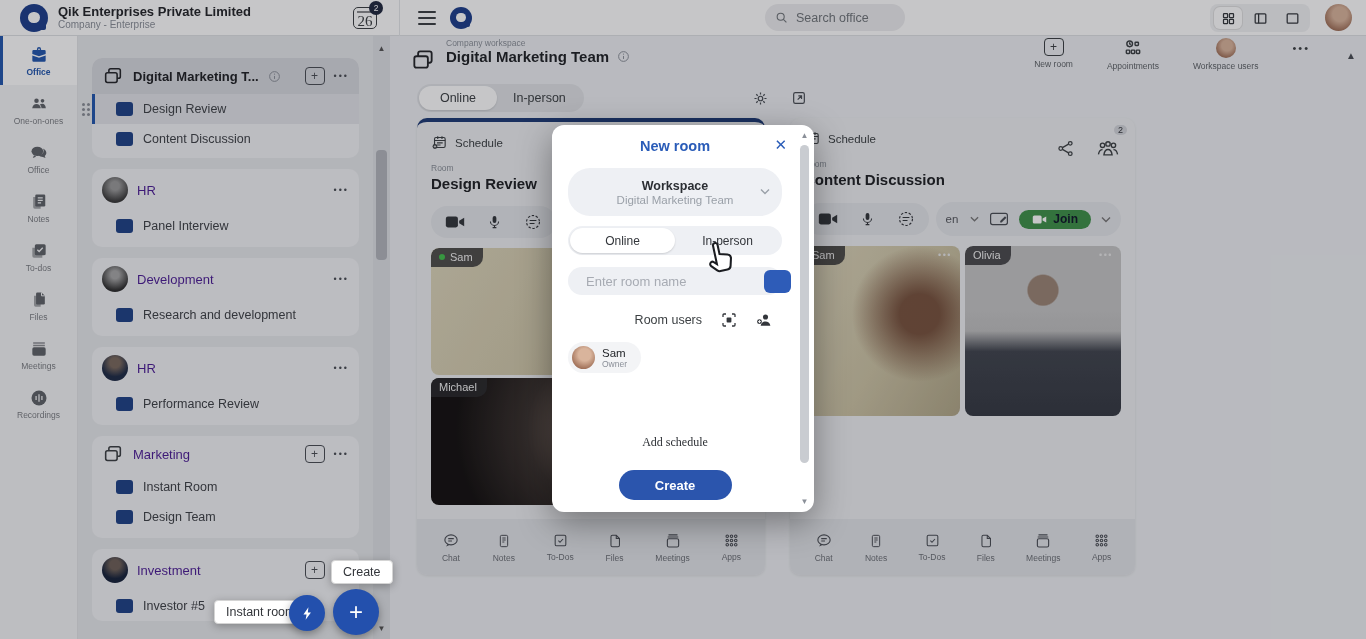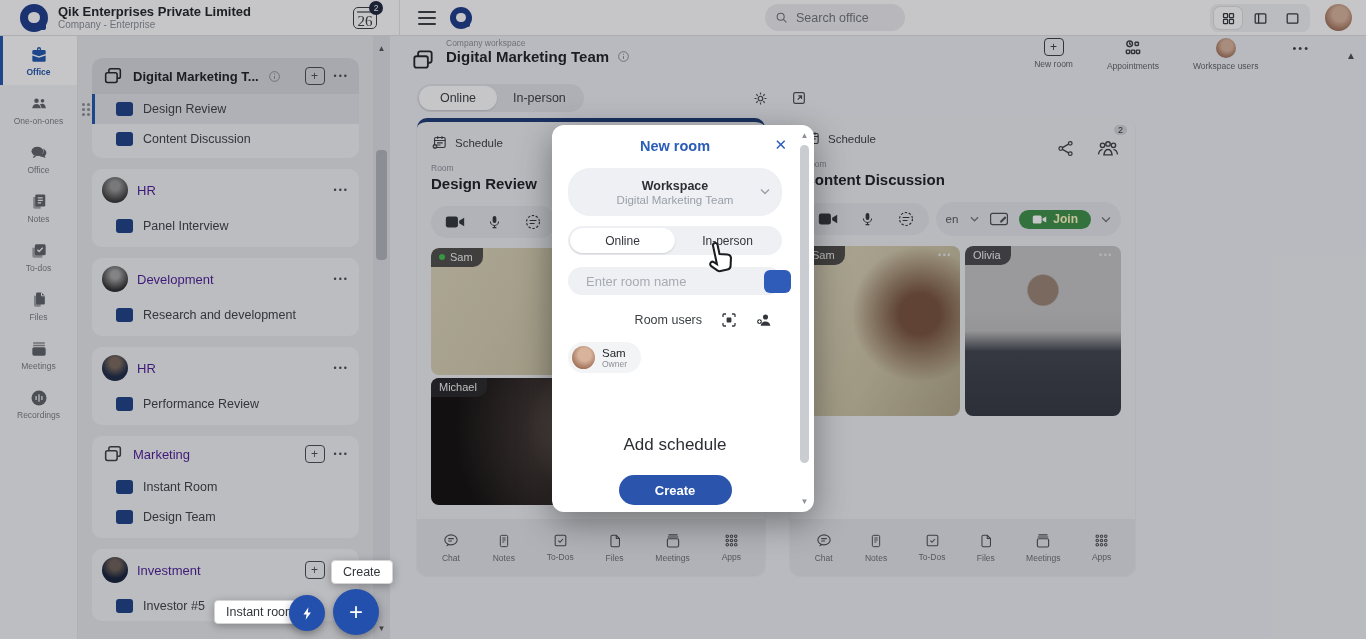--- a/index.html
+++ b/index.html
@@ -93,21 +93,21 @@
   .rc-pad{padding:12px 14px 0 14px;position:relative;}
   .sched{display:flex;align-items:center;gap:7px;font-size:11.5px;color:#3c4043;}
   .rc-top-ic{position:absolute;right:14px;top:20px;display:flex;align-items:flex-end;gap:20px;color:#3c4043;}
   .cnt-badge{position:absolute;right:-6px;top:-13px;background:#d3d5da;border-radius:7px;padding:0 4px;font-size:9px;color:#33363b;}
   .roomlbl{font-size:8.5px;color:#8a8f98;margin-top:12px;}
   .roomname{font-size:15px;font-weight:bold;color:#202226;margin-top:2px;white-space:nowrap;}
   .ctrl-row{display:flex;align-items:center;margin-top:14px;}
   .ctrl-pill{display:flex;align-items:center;gap:22px;background:#e4e6ea;border-radius:17px;height:32px;padding:0 14px;color:#33363b;}
   .join-pill{display:flex;align-items:center;gap:10px;background:#e4e6ea;border-radius:17px;height:34px;padding:0 10px;margin-left:auto;color:#4a4e55;}
   .lang{font-size:11.5px;color:#55585e;display:flex;align-items:center;gap:12px;}
-  .join-btn{display:flex;align-items:center;gap:6px;background:#3f9149;color:#fef9c3;font-size:12px;font-weight:bold;border-radius:14px;height:19px;padding:0 13px;cursor:pointer;}
+  .join-btn{display:flex;align-items:center;gap:6px;background:#3f9149;color:#0f172a;font-size:12px;font-weight:bold;border-radius:14px;height:19px;padding:0 13px;cursor:pointer;}
   .tiles-col{margin-top:10px;display:flex;flex-direction:column;gap:3px;}
   .tiles-row{margin-top:10px;display:flex;gap:5px;}
   .tile{position:relative;border-radius:8px;overflow:hidden;}
   .tiles-col .tile{width:100%;height:127px;}
   .tiles-row .tile{width:158px;height:170px;}
   .ph-sam{background:radial-gradient(circle at 74% 40%,rgba(112,72,52,.9) 0 13%,rgba(112,72,52,0) 44%),linear-gradient(120deg,#ddd6bb,#cdc4a5 55%,#b1a788);}
   .ph-michael{background:radial-gradient(circle at 53% 40%,#7d6c62 0 11%,#3a322e 40%,#141110 78%);}
   .ph-olivia{background:radial-gradient(circle at 50% 26%,#9c8575 0 10%,rgba(0,0,0,0) 11%),linear-gradient(180deg,#c6c6c6 0 36%,#bfbfbf 50%,#41454e 62%,#353942 100%);}
   .nbadge{position:absolute;left:0;top:0;background:rgba(45,45,48,.8);color:#f2f2f2;font-size:11px;padding:3px 10px 4px 8px;border-radius:8px 0 10px 0;display:flex;align-items:center;gap:5px;}
   .gdot{width:6px;height:6px;border-radius:50%;background:#43c04d;}
@@ -140,21 +140,21 @@
   .mo-caret{width:1.5px;height:17px;background:#33363b;}
   .mo-input input{border:none;outline:none;background:transparent;flex:1;font-size:13px;color:#33363b;padding-left:2px;}
   .mo-input input::placeholder{color:#a7abb3;}
   .mo-swatch{width:27px;height:23px;border-radius:6px;background:#2e5cb8;cursor:pointer;flex:0 0 auto;}
   .mo-users{margin-top:16px;display:flex;align-items:center;justify-content:flex-end;gap:16px;padding-right:8px;color:#3c4043;}
   .mo-users-lbl{font-size:12.5px;color:#3c4043;margin-right:2px;}
   .mo-chip{margin-top:13px;align-self:flex-start;display:flex;align-items:center;gap:7px;background:#f3f4f6;border-radius:16px;height:31px;padding:0 14px 0 4px;}
   .chip-av{width:23px;height:23px;}
   .chip-n{font-size:11.5px;color:#24262a;line-height:12px;}
   .chip-r{font-size:8.5px;color:#8a8f98;line-height:10px;}
-  .mo-addsched{margin-top:62px;text-align:center;font-size:17px;color:#2b2e33;cursor:pointer;}
+  .mo-addsched{margin-top:62px;text-align:center;font-size:12px;color:#2b2e33;cursor:pointer;font-family:Liberation Serif, serif;}
   .mo-create{margin:20px auto 0;width:113px;height:30px;border-radius:16px;background:#2b55ad;color:#fff;font-size:13px;font-weight:bold;display:flex;align-items:center;justify-content:center;cursor:pointer;}
   .mo-sb{position:absolute;right:3px;top:4px;bottom:4px;width:13px;}
   .mo-sb .sb-up{top:2px;color:#8a8f98;} .mo-sb .sb-dn{bottom:2px;color:#8a8f98;}
   .mo-thumb{position:absolute;left:2px;right:2px;top:16px;height:318px;background:#c9ccd1;border-radius:6px;cursor:pointer;}
   .mo-cursor{position:absolute;left:150px;top:113px;z-index:3;transform:rotate(-12deg);}
 
   svg.ic{display:block;}
 </style>
 </head>
 <body>

